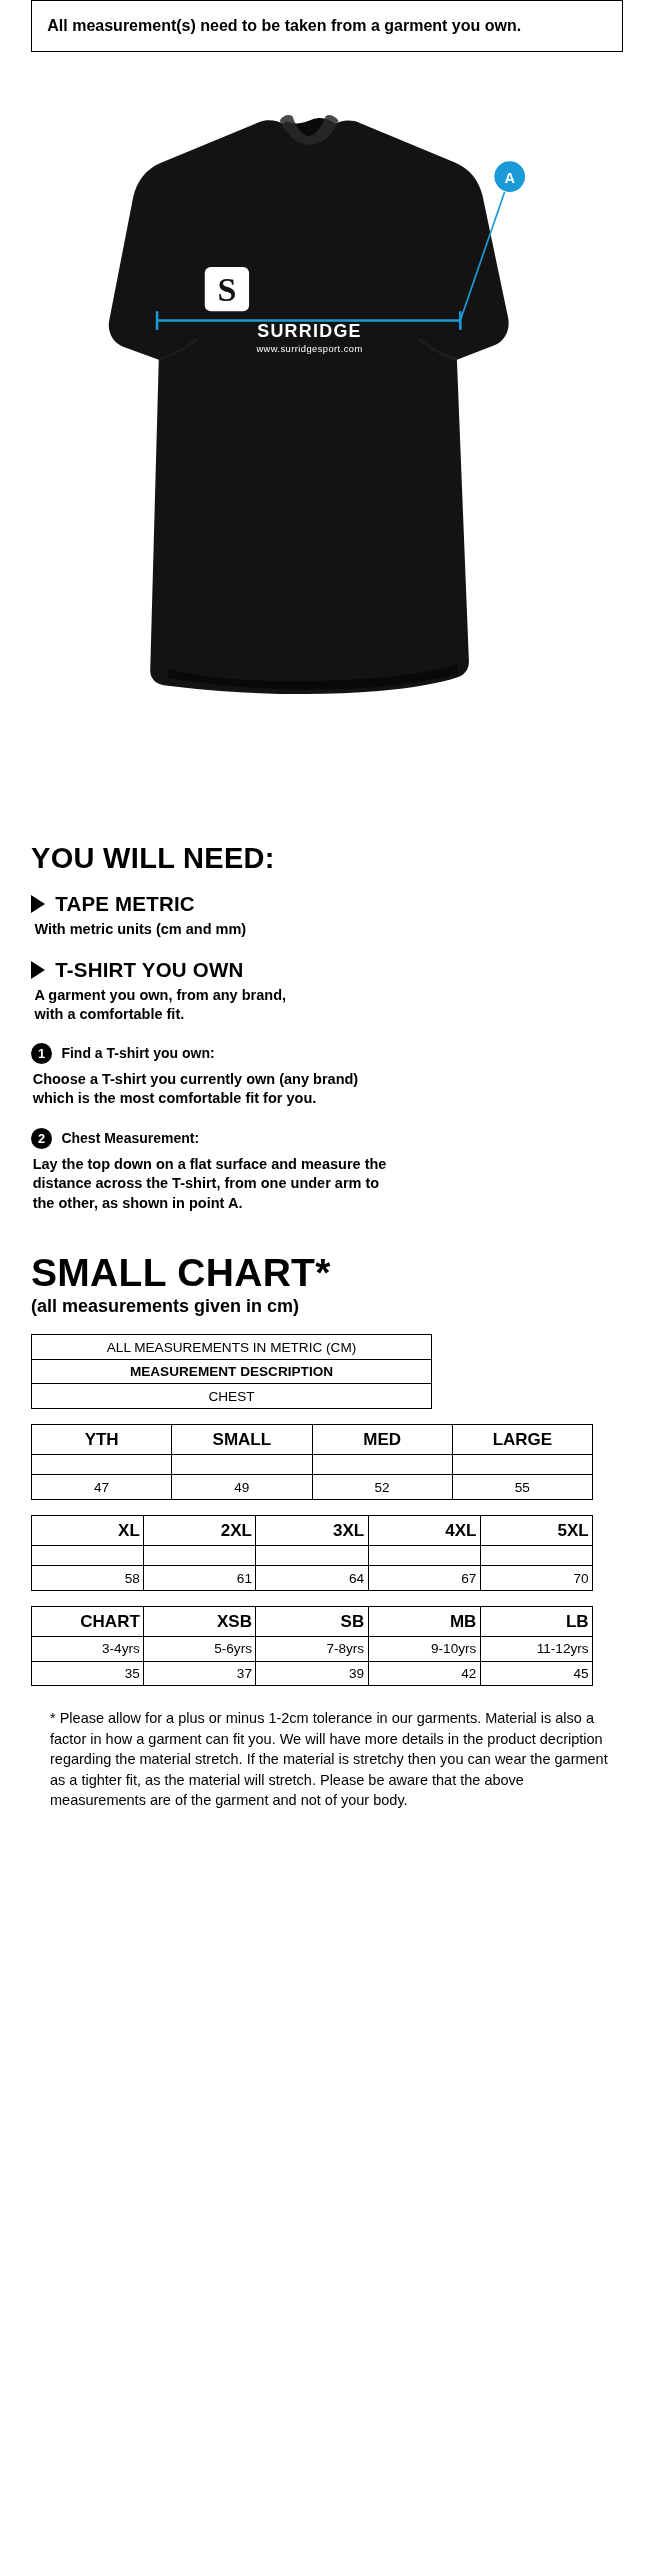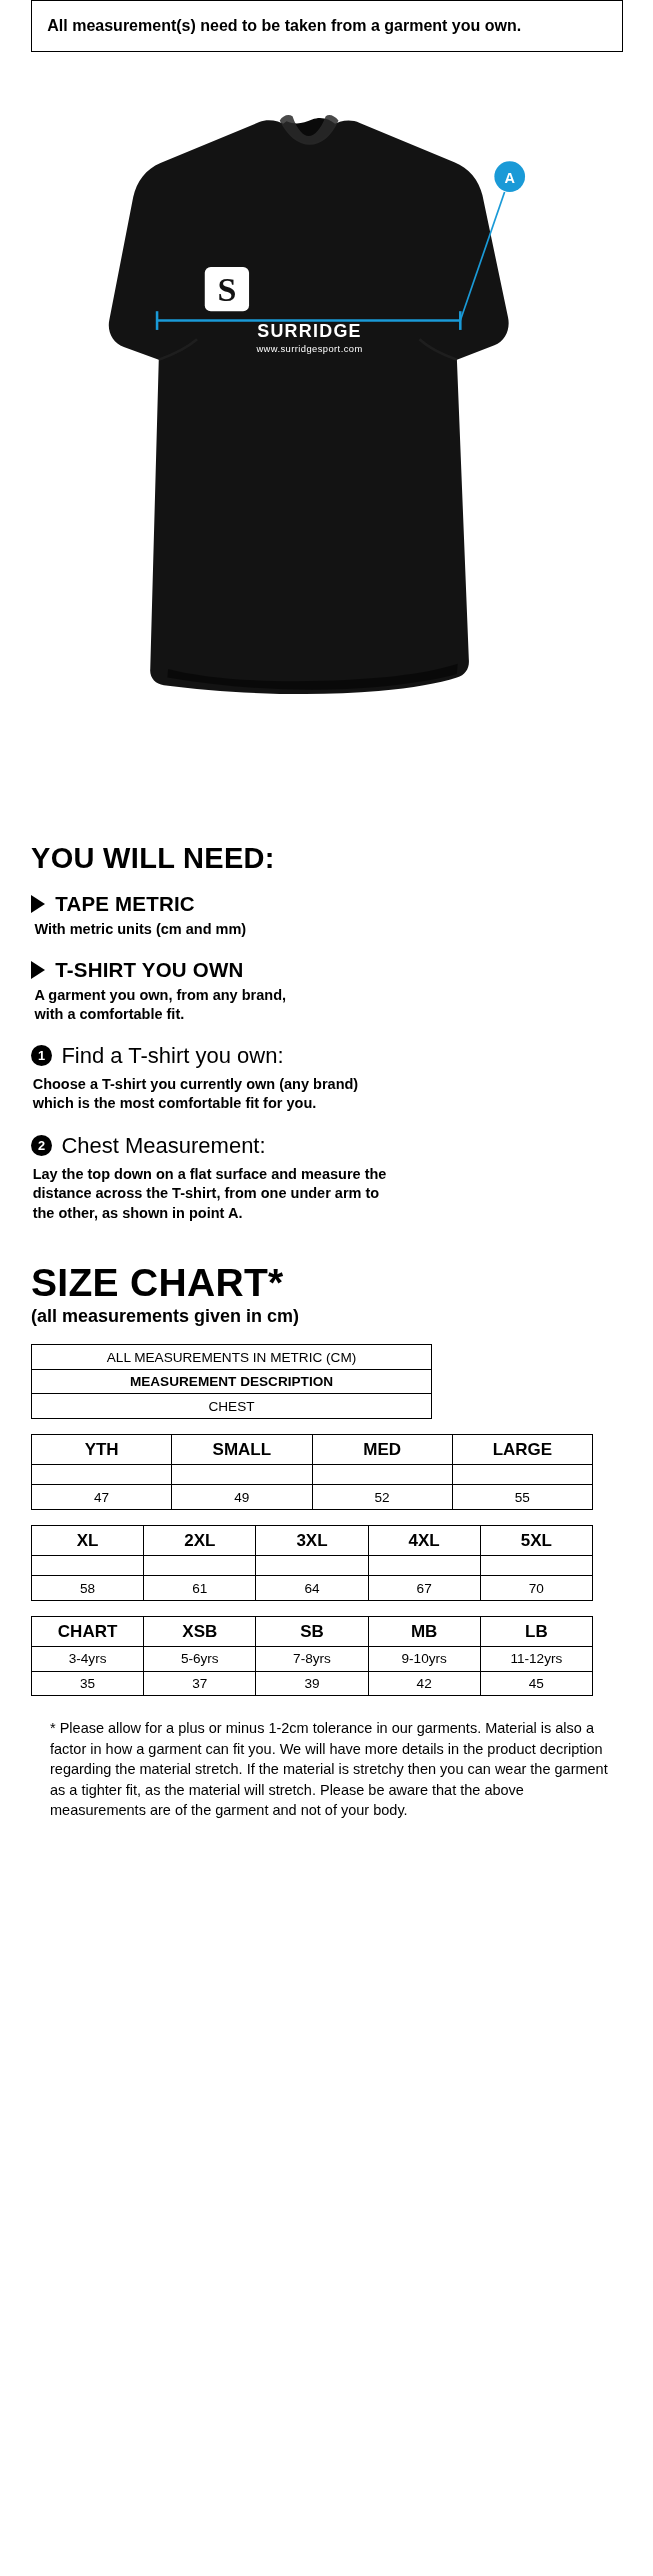--- a/index.html
+++ b/index.html
@@ -94,22 +94,22 @@
     background: #000;
     color: #fff;
     font-size: 12.8px;
     font-weight: bold;
     display: flex;
     align-items: center;
     justify-content: center;
     flex: none;
   }
   .step-title {
-    font-size: 22px;
-    font-weight: normal;
+    font-size: 14px;
+    font-weight: bold;
   }
   .step-body {
     font-size: 14.5px;
     font-weight: bold;
     line-height: 1.35;
     margin: 6px 0 0 1.7px;
   }
 
   
   .chart-title {
@@ -150,21 +150,21 @@
   .desc-head { font-size: 17px; font-weight: bold; }
   .desc-row2 { font-size: 13.6px; }
   .desc-row3 { font-size: 12px; }
 
   .size-table { width: 562px; margin-left: 19px; }
   .size-table th { font-size: 18px; }
   .size-table td { font-size: 13.6px; }
   .size-table tr.blank td { height: 20.5px; }
 
   .size-table.cols4 th, .size-table.cols4 td { width: 25%; }
-  .size-table.cols5 th, .size-table.cols5 td { width: 20%; }
+  .size-table.cols5 th, .size-table.cols5 td { width: 20%; text-align: right; }
 
   .age-row td { font-size: 12.8px; }
 
   
   .footnote {
     font-size: 14.5px;
     font-weight: normal;
     line-height: 1.42;
     margin: 22px 0 34px 19px;
     width: 562px;
@@ -258,21 +258,21 @@
   <div class="step">
     <div class="step-head">
       <span class="num-circle">2</span>
       <span class="step-title">Chest Measurement:</span>
     </div>
     <div class="step-body" style="white-space:pre-line">Lay the top down on a flat surface and measure the
 distance across the T-shirt, from one under arm to
 the other, as shown in point A.</div>
   </div>
 
-  <h2 class="chart-title">SIZE CHART*</h2>
+  <h2 class="chart-title">SMALL CHART*</h2>
   <div class="chart-sub">(all measurements given in cm)</div>
 
   <table class="grid desc-table">
     <tbody>
         <tr>
       <td class="desc-row2">ALL MEASUREMENTS IN METRIC (CM)</td>
     </tr>
     <tr>
       <td class="desc-head">MEASUREMENT DESCRIPTION</td>
     </tr>

